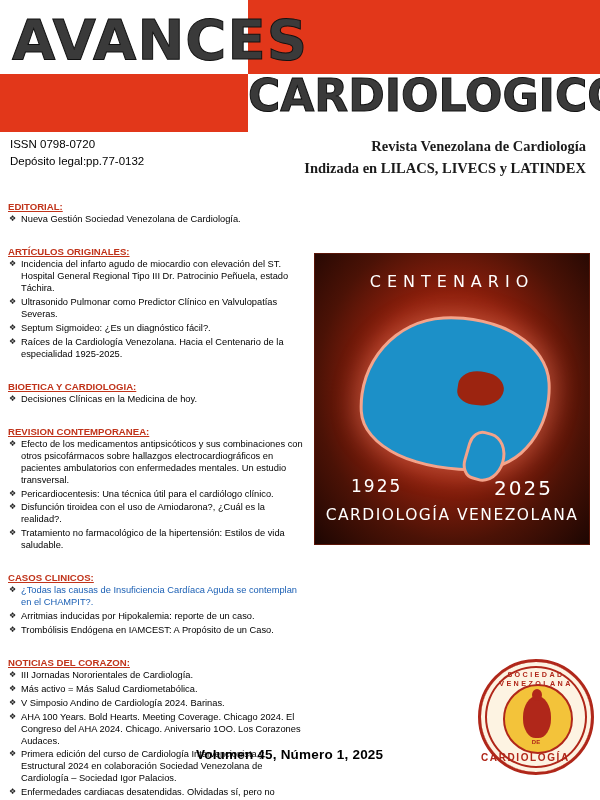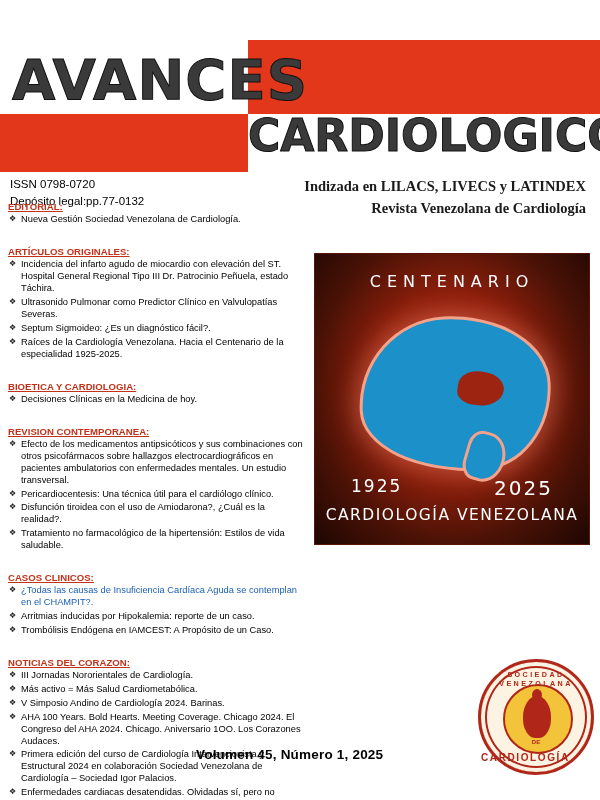--- a/index.html
+++ b/index.html
@@ -14,21 +14,20 @@
     color: #000000;
     overflow: hidden;
     position: relative;
   }
 
   
   .masthead {
     position: relative;
     width: 600px;
     height: 190px;
-    margin-top: 40px;
   }
   .band-top {
     position: absolute;
     left: 248px;
     top: 0px;
     width: 352px;
     height: 74px;
     background: #e2371a;
   }
   .band-bottom {
@@ -304,22 +303,22 @@
   <div class="band-bottom"></div>
   <div class="title-avances">AVANCES</div>
   <div class="title-cardio">CARDIOLOGICOS</div>
 
   <div class="issn-block">
     <div>ISSN 0798-0720</div>
     <div>Depósito legal:pp.77-0132</div>
   </div>
 
   <div class="subtitle-block">
+    <div>Revista Venezolana de Cardiología</div>
     <div>Indizada en LILACS, LIVECS y LATINDEX</div>
-    <div>Revista Venezolana de Cardiología</div>
   </div>
 </div>
 
 <div class="content">
 
   <div class="toc" id="toc">
       <div class="sec-head">EDITORIAL:</div>
       <div class="item"><span class="bul">❖</span><span>Nueva Gestión Sociedad Venezolana de Cardiología.</span></div>
       <div class="sec-head">ARTÍCULOS ORIGINALES:</div>
       <div class="item"><span class="bul">❖</span><span>Incidencia del infarto agudo de miocardio con elevación del ST. Hospital General Regional Tipo III Dr. Patrocinio Peñuela, estado Táchira.</span></div>

